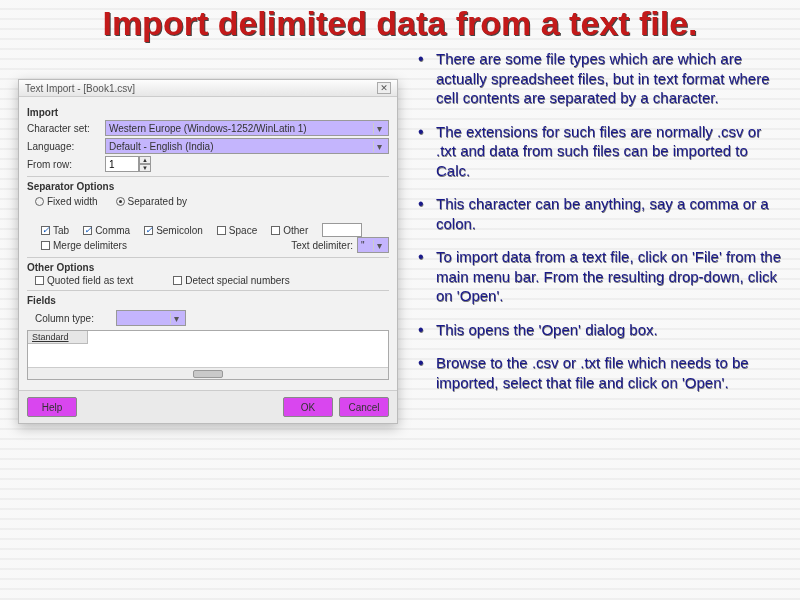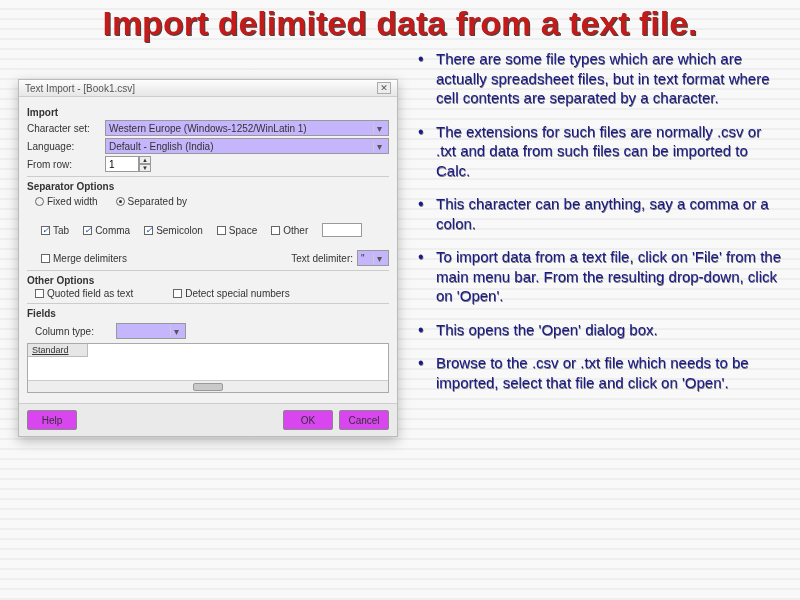--- a/index.html
+++ b/index.html
@@ -79,21 +79,21 @@
   .spin-btns { display:flex; flex-direction:column; }
   .spin-btns span { width:12px; height:8px; border:1px solid #999; background:#eee; font-size:6px; line-height:6px; text-align:center; }
   .sep-row { display:flex; gap: 18px; margin:4px 0 16px 8px; align-items:center; }
   .radio, .chk { display:inline-flex; align-items:center; gap:3px; font-size:10px; }
   .radio i { width:9px;height:9px;border:1px solid #666;border-radius:50%;display:inline-block;position:relative; }
   .radio.on i::after { content:"";position:absolute;inset:2px;background:#333;border-radius:50%; }
   .chk i { width:9px;height:9px;border:1px solid #666;display:inline-block;position:relative;background:#fff; }
   .chk.on i::after { content:"✓";position:absolute;left:0;top:-2px;font-size:9px;color:#1259b8; }
   .sep-opts { display:flex; flex-wrap:wrap; gap: 6px 14px; margin-left: 14px; }
   .other-input { width:40px;height:14px;border:1px solid #999;background:#fff; }
-  .sep-row2 { display:flex; justify-content:space-between; align-items:center; margin:13px 0 2px 14px; }
+  .sep-row2 { display:flex; justify-content:space-between; align-items:center; margin:0 0 2px 14px; }
   .txtdelim { display:flex;align-items:center;gap:4px; }
   .txtdelim .sel { width: 32px; }
   .other-row { display:flex; gap: 40px; margin-left:8px; }
   .fields-area {
     margin-top:4px;
   }
   .colType { display:flex;align-items:center;gap:22px;margin:2px 0 4px 8px; }
   .colType .sel { width: 70px; }
   .preview {
     border:1px solid #aaa; background:#fff; height: 50px; margin: 0 0 4px;

